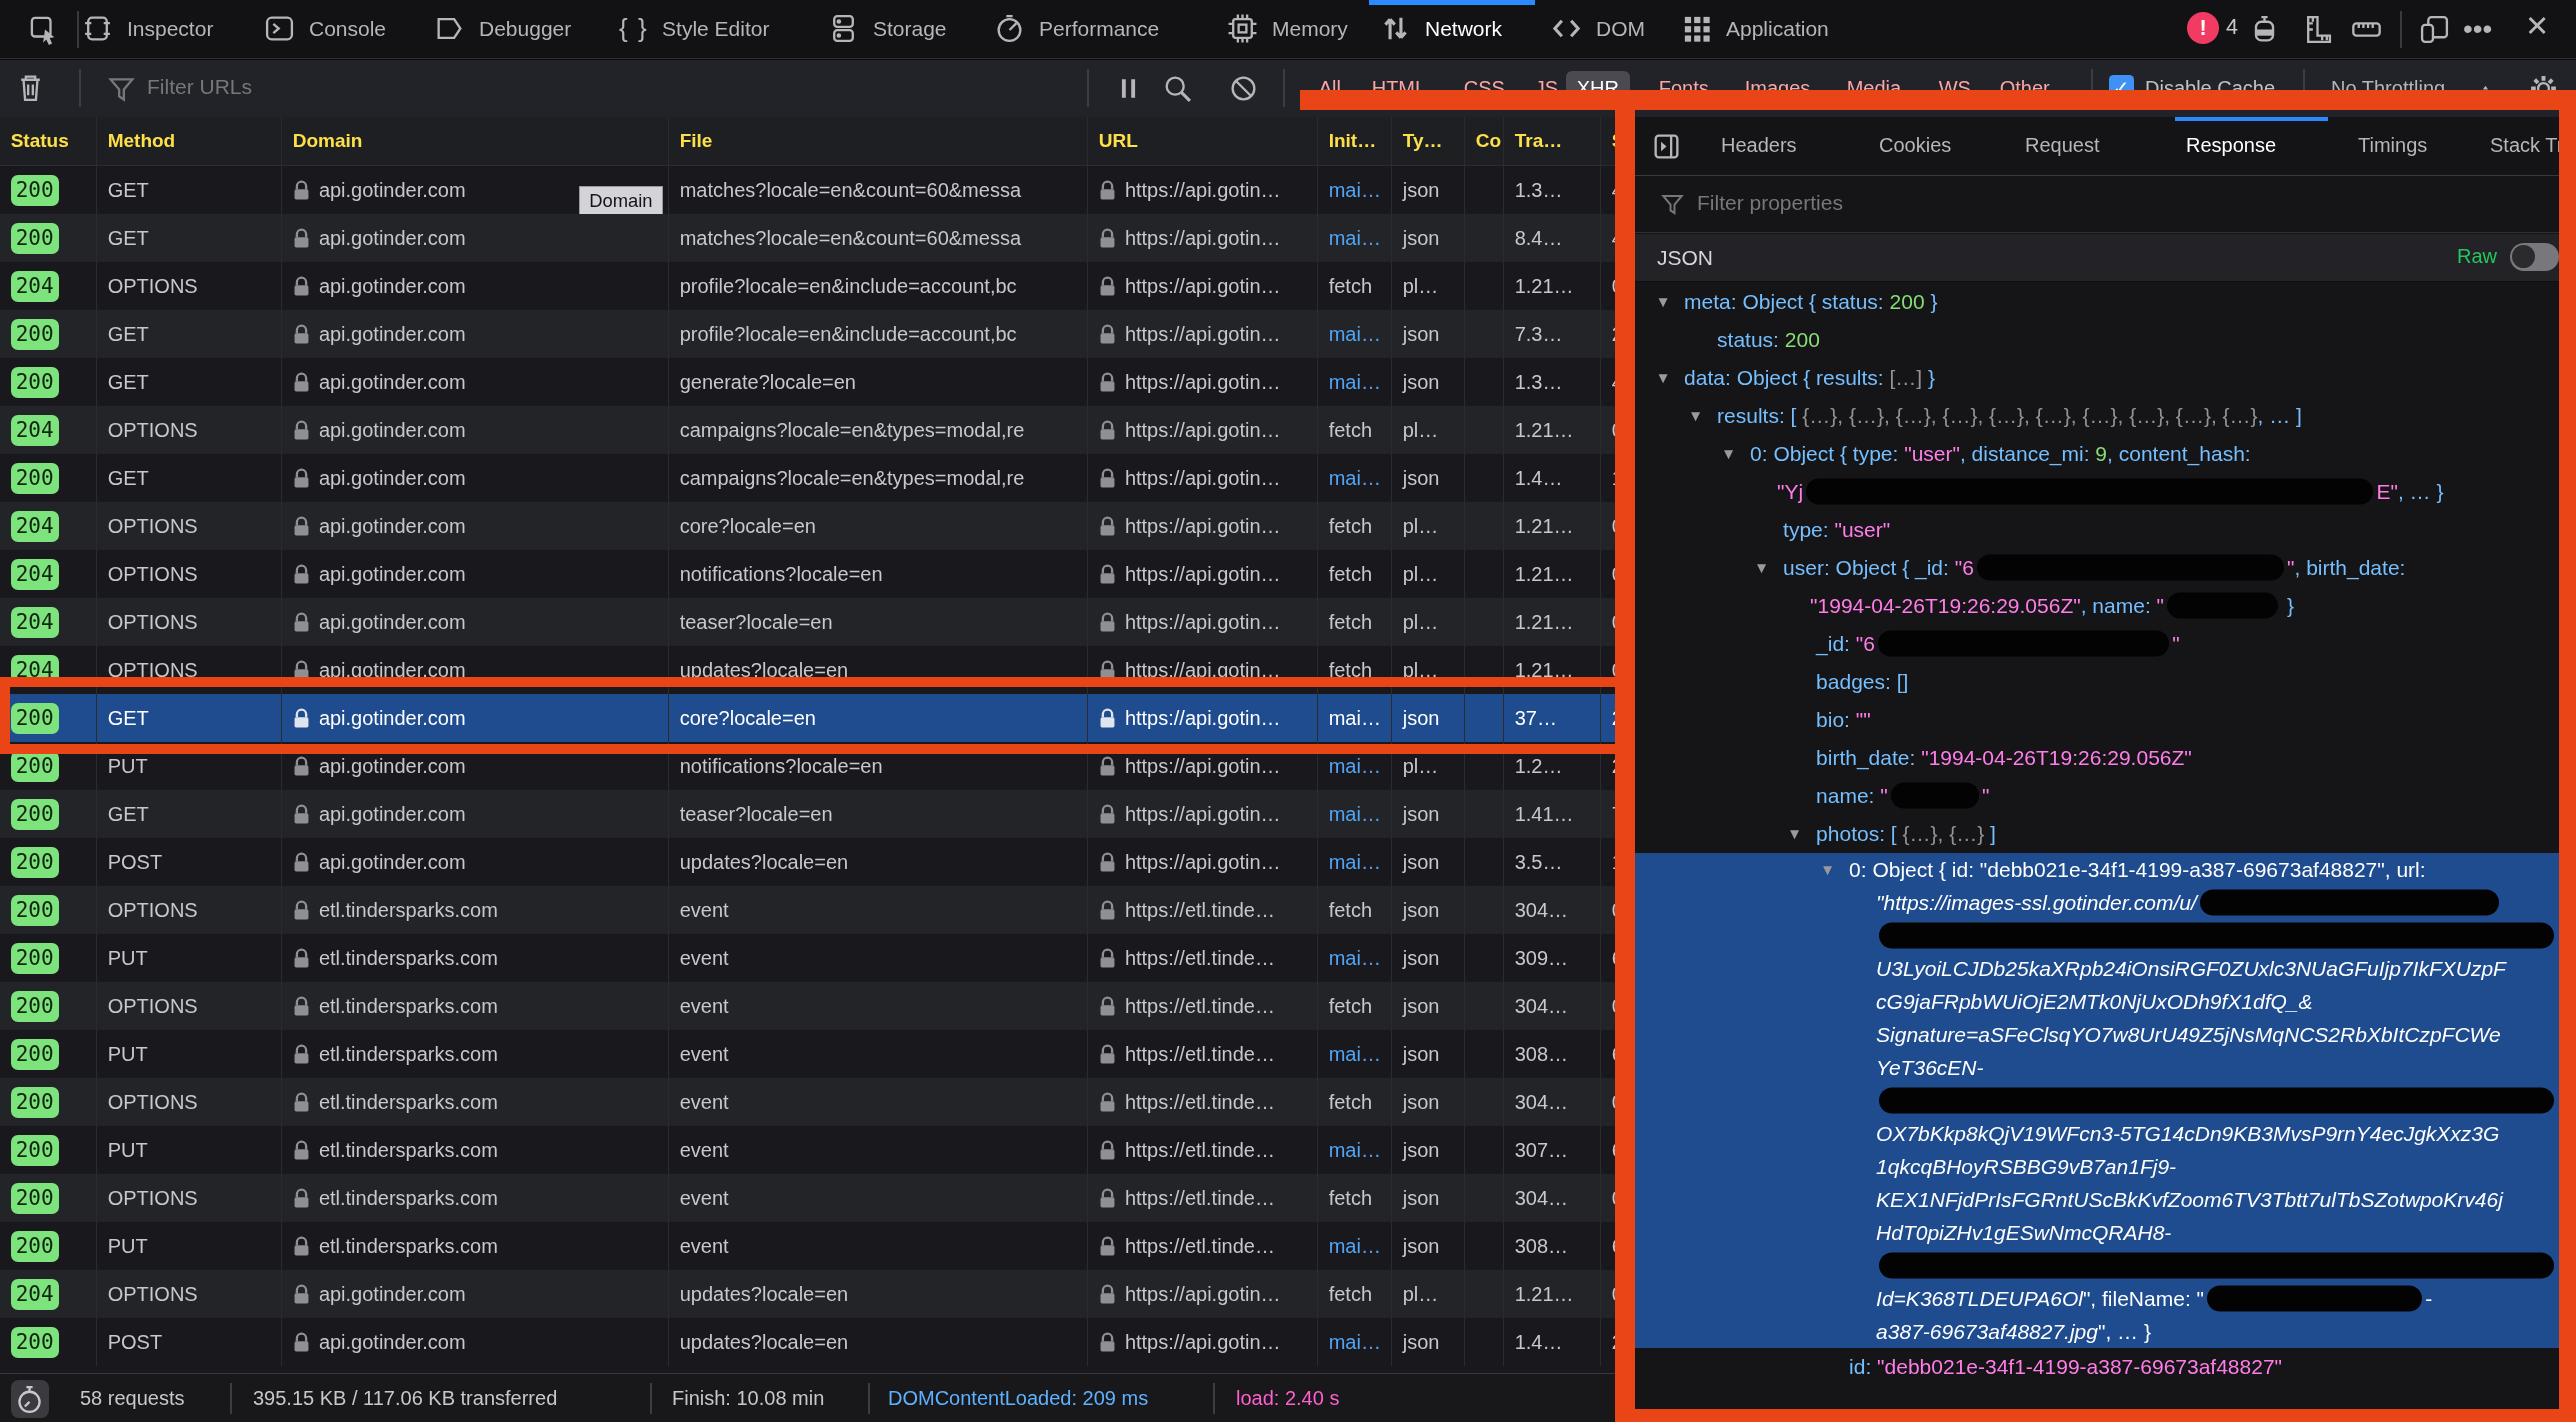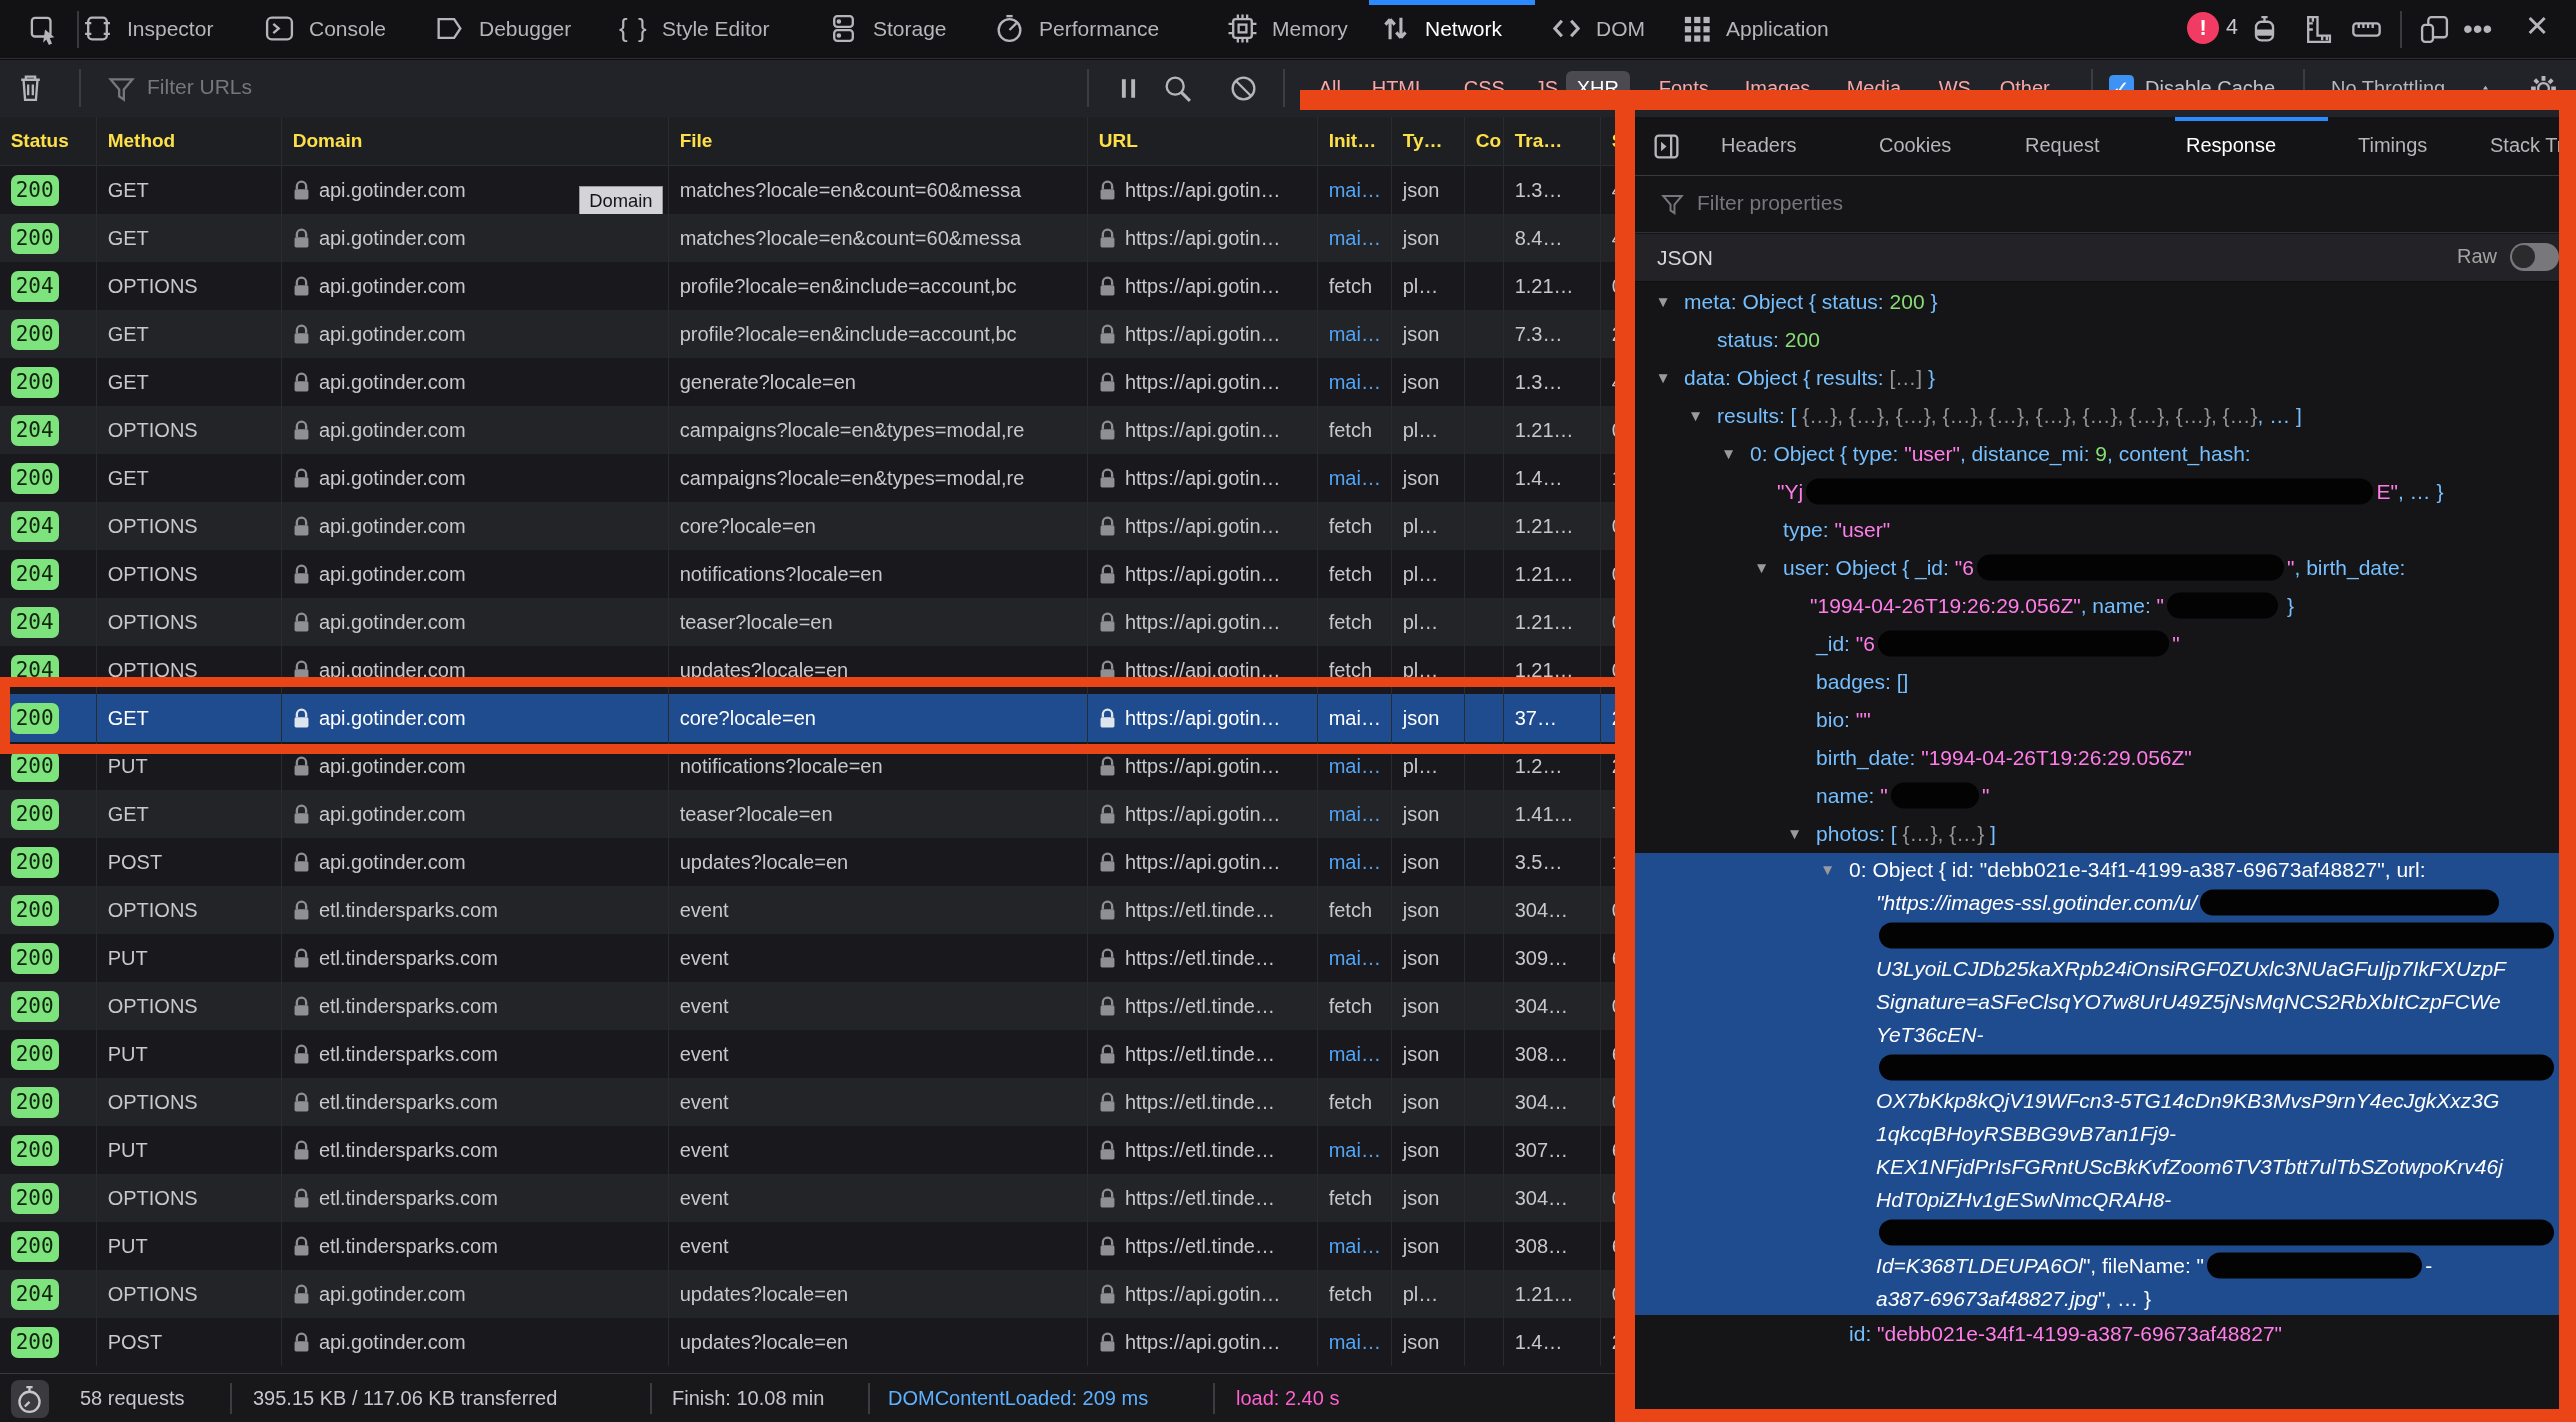--- a/index.html
+++ b/index.html
@@ -1039,21 +1039,21 @@
     <div id="dfilter">
       <div class="abs" style="left: 26px; top: 12.3px; color: rgb(119, 119, 123); transform: scale(0.85);">
         <svg width="31" height="31" viewBox="0 0 40 40" fill="none" stroke="currentColor" stroke-width="3">
           <path d="M6 7 h28 l-11 13 v13 l-6 -4 V20 z"></path>
         </svg>
       </div>
       <div class="abs placeholder" style="left: 66px; top: 14px;">Filter properties</div>
     </div>
     <div id="jsonhead">
       <span style="margin-left:26px">JSON</span>
-      <div class="abs" style="left: 826px; top: 10.7px; color: #a3a3a3; font-size: 20px; position: absolute;">Raw</div>
+      <div class="abs" style="left: 826px; top: 10.7px; color: #22c55e; font-size: 20px; position: absolute;">Raw</div>
       <div class="toggle" style="left: 879px; top: 9.2px;">
         <span class="knob"></span>
       </div>
     </div>
     <div id="tree">
       <div class="tline">
         <span class="tarrow" style="left: 21.5px;">▼</span>
         <span style="display: block; margin-left: 50px;"><span class="k">meta: Object { status: </span><span class="n">200</span><span class="k"> }</span></span>
       </div>
       <div class="tline">
@@ -1109,20 +1109,23 @@
           <span style="display: block; margin-left: 215px;"><span class="w">0: Object { id: "debb021e-34f1-4199-a387-69673af48827", url:</span></span>
         </div>
         <div class="tline">
           <span style="display: block; margin-left: 242px;"><span class="wi">"https://images-ssl.gotinder.com/u/</span><span class="redact" style="width: 299px;"></span></span>
         </div>
         <div class="tline">
           <span style="display: block; margin-left: 242px;"><span class="redact" style="width: 675px;"></span></span>
         </div>
         <div class="tline">
           <span style="display: block; margin-left: 242px;"><span class="wi">U3LyoiLCJDb25kaXRpb24iOnsiRGF0ZUxlc3NUaGFuIjp7IkFXUzpF</span></span>
+        </div>
+        <div class="tline">
+          <span style="display: block; margin-left: 242px;"><span class="wi">cG9jaFRpbWUiOjE2MTk0NjUxODh9fX1dfQ_&amp;</span></span>
         </div>
         <div class="tline">
           <span style="display: block; margin-left: 242px;"><span class="wi">Signature=aSFeClsqYO7w8UrU49Z5jNsMqNCS2RbXbItCzpFCWe</span></span>
         </div>
         <div class="tline">
           <span style="display: block; margin-left: 242px;"><span class="wi">YeT36cEN-</span></span>
         </div>
         <div class="tline">
           <span style="display: block; margin-left: 242px;"><span class="redact" style="width: 675px;"></span></span>
         </div>

